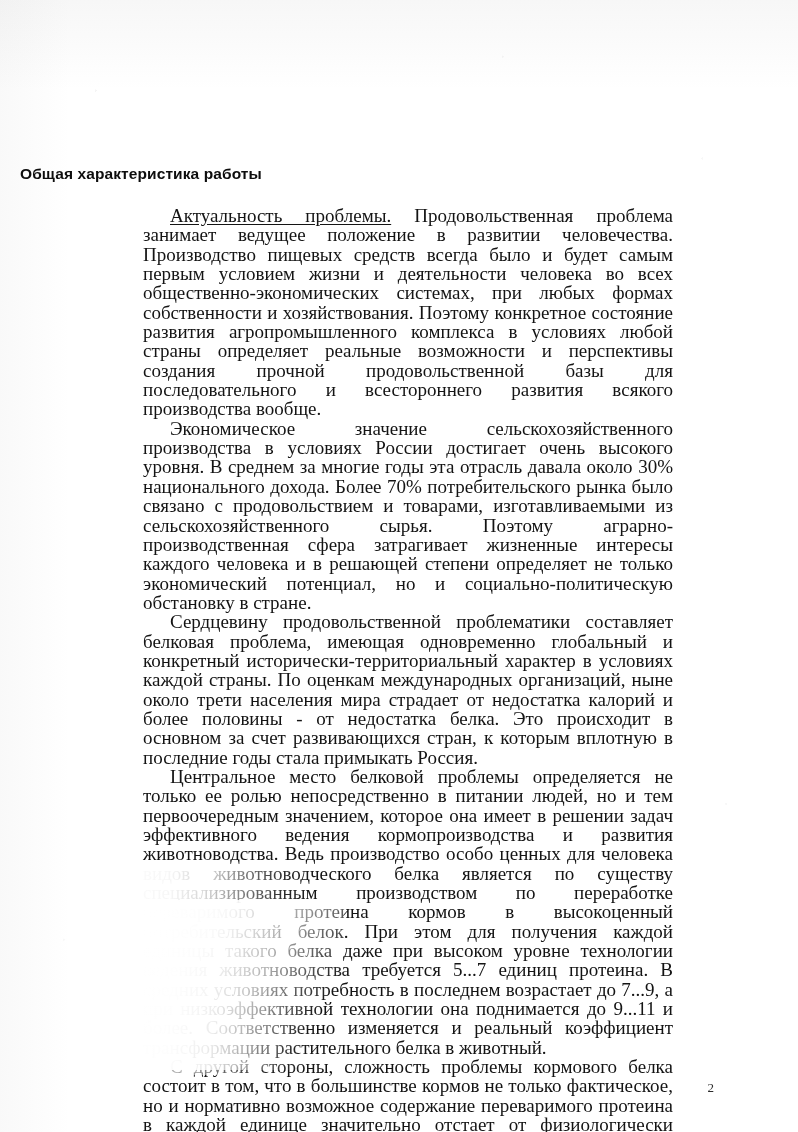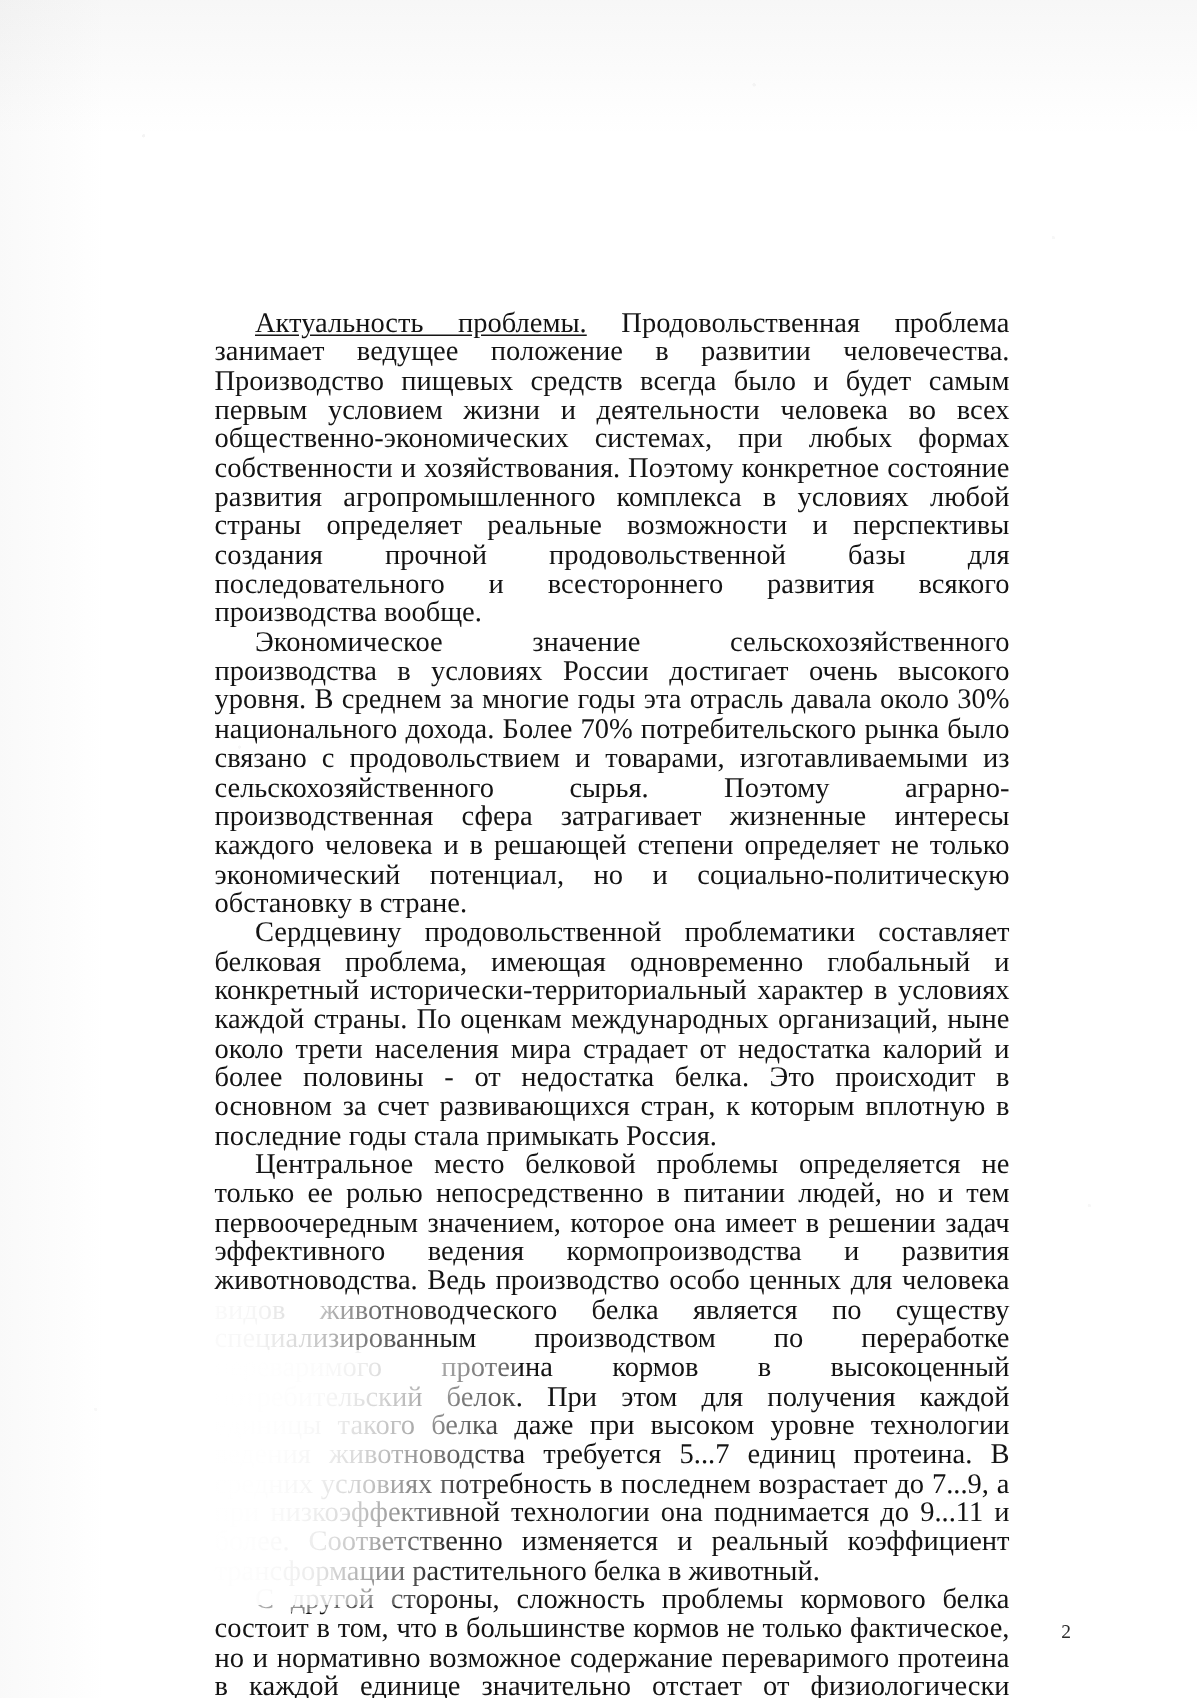--- a/index.html
+++ b/index.html
@@ -125,20 +125,21 @@
     font-family: "Liberation Serif", serif;
   }
 </style>
 </head>
 <body>
 
 <div class="page">
 
   <div class="edge-shade"></div>
 
+  <div class="heading">Общая характеристика работы</div>
 
   <div class="content fade-wrap">
     <div class="body-text">
 
       <p><span class="lead">Актуальность проблемы.</span><span> Продовольственная проблема занимает ведущее положение в развитии человечества. Производство пищевых средств всегда было и будет самым первым условием жизни и деятельности человека во всех общественно-экономических системах, при любых формах собственности и хозяйствования. Поэтому конкретное состояние развития агропромышленного комплекса в условиях любой страны определяет реальные возможности и перспективы создания прочной продовольственной базы для последовательного и всестороннего развития всякого производства вообще.</span></p>
 
       <p><span>Экономическое значение сельскохозяйственного производства в условиях России достигает очень высокого уровня. В среднем за многие годы эта отрасль давала около 30% национального дохода. Более 70% потребительского рынка было связано с продовольствием и товарами, изготавливаемыми из сельскохозяйственного сырья. Поэтому аграрно-производственная сфера затрагивает жизненные интересы каждого человека и в решающей степени определяет не только экономический потенциал, но и социально-политическую обстановку в стране.</span></p>
 
       <p><span>Сердцевину продовольственной проблематики составляет белковая проблема, имеющая одновременно глобальный и конкретный исторически-территориальный характер в условиях каждой страны. По оценкам международных организаций, ныне около трети населения мира страдает от недостатка калорий и более половины - от недостатка белка. Это происходит в основном за счет развивающихся стран, к которым вплотную в последние годы стала примыкать Россия.</span></p>
 

